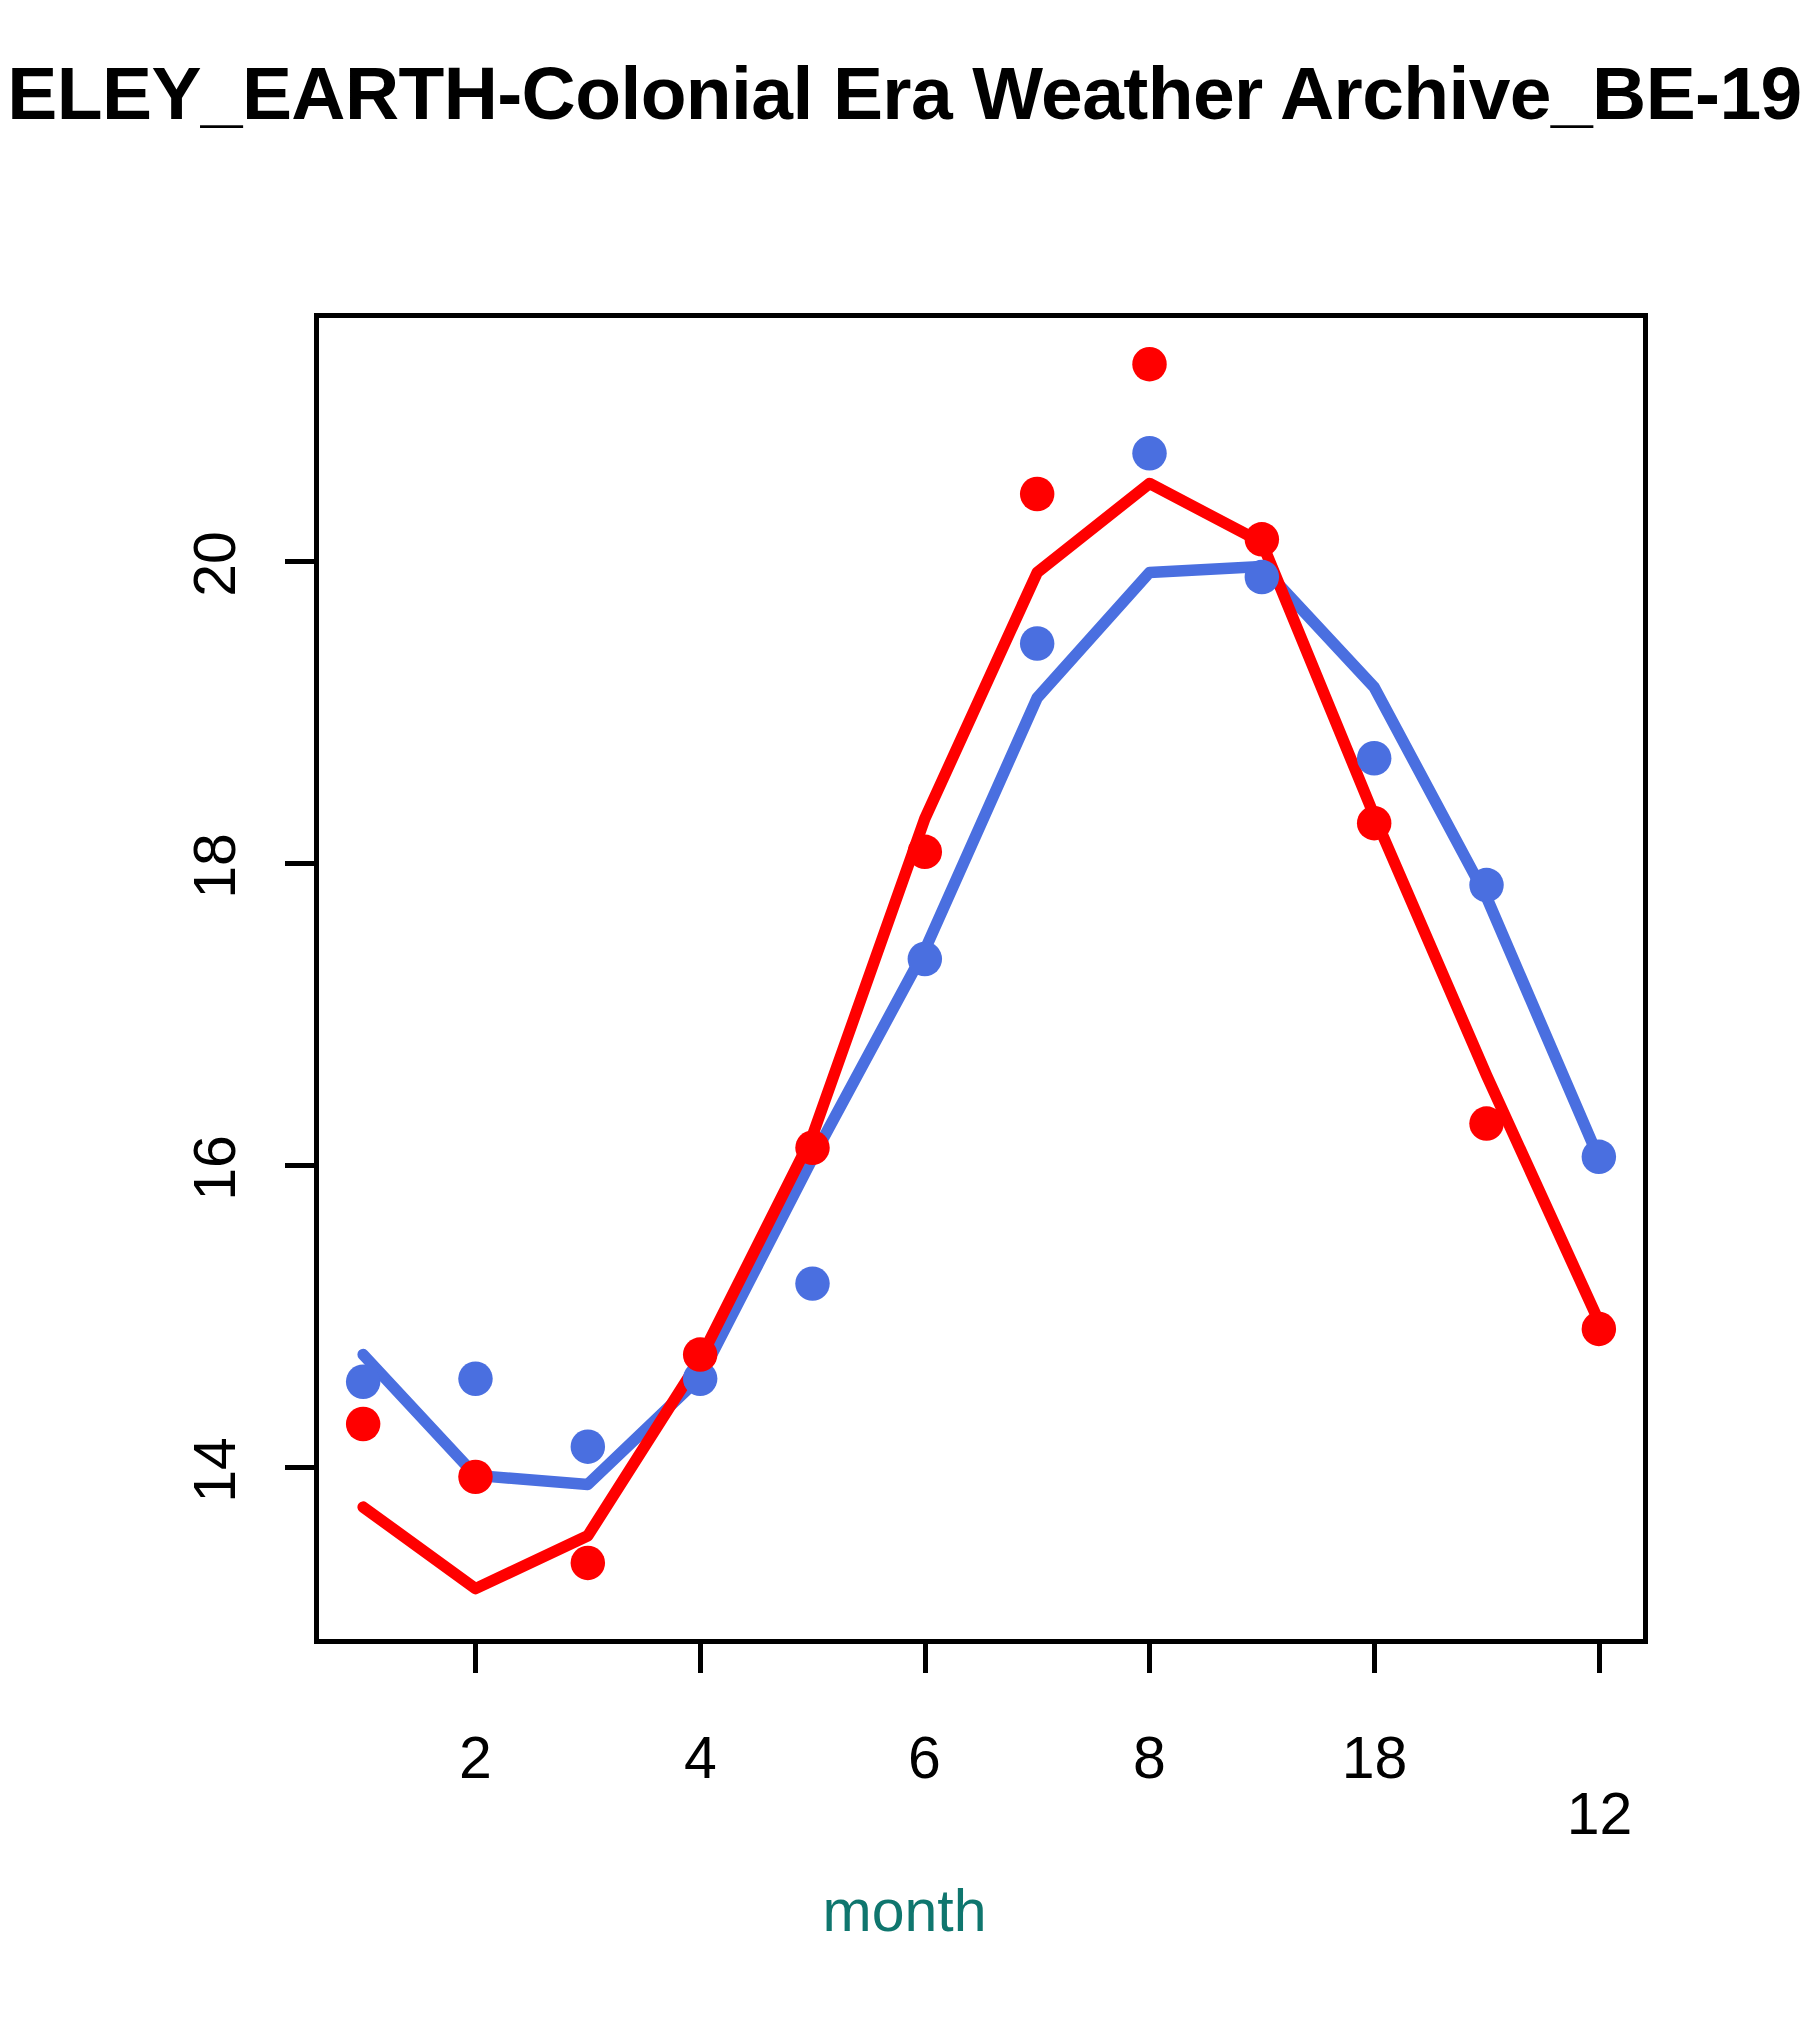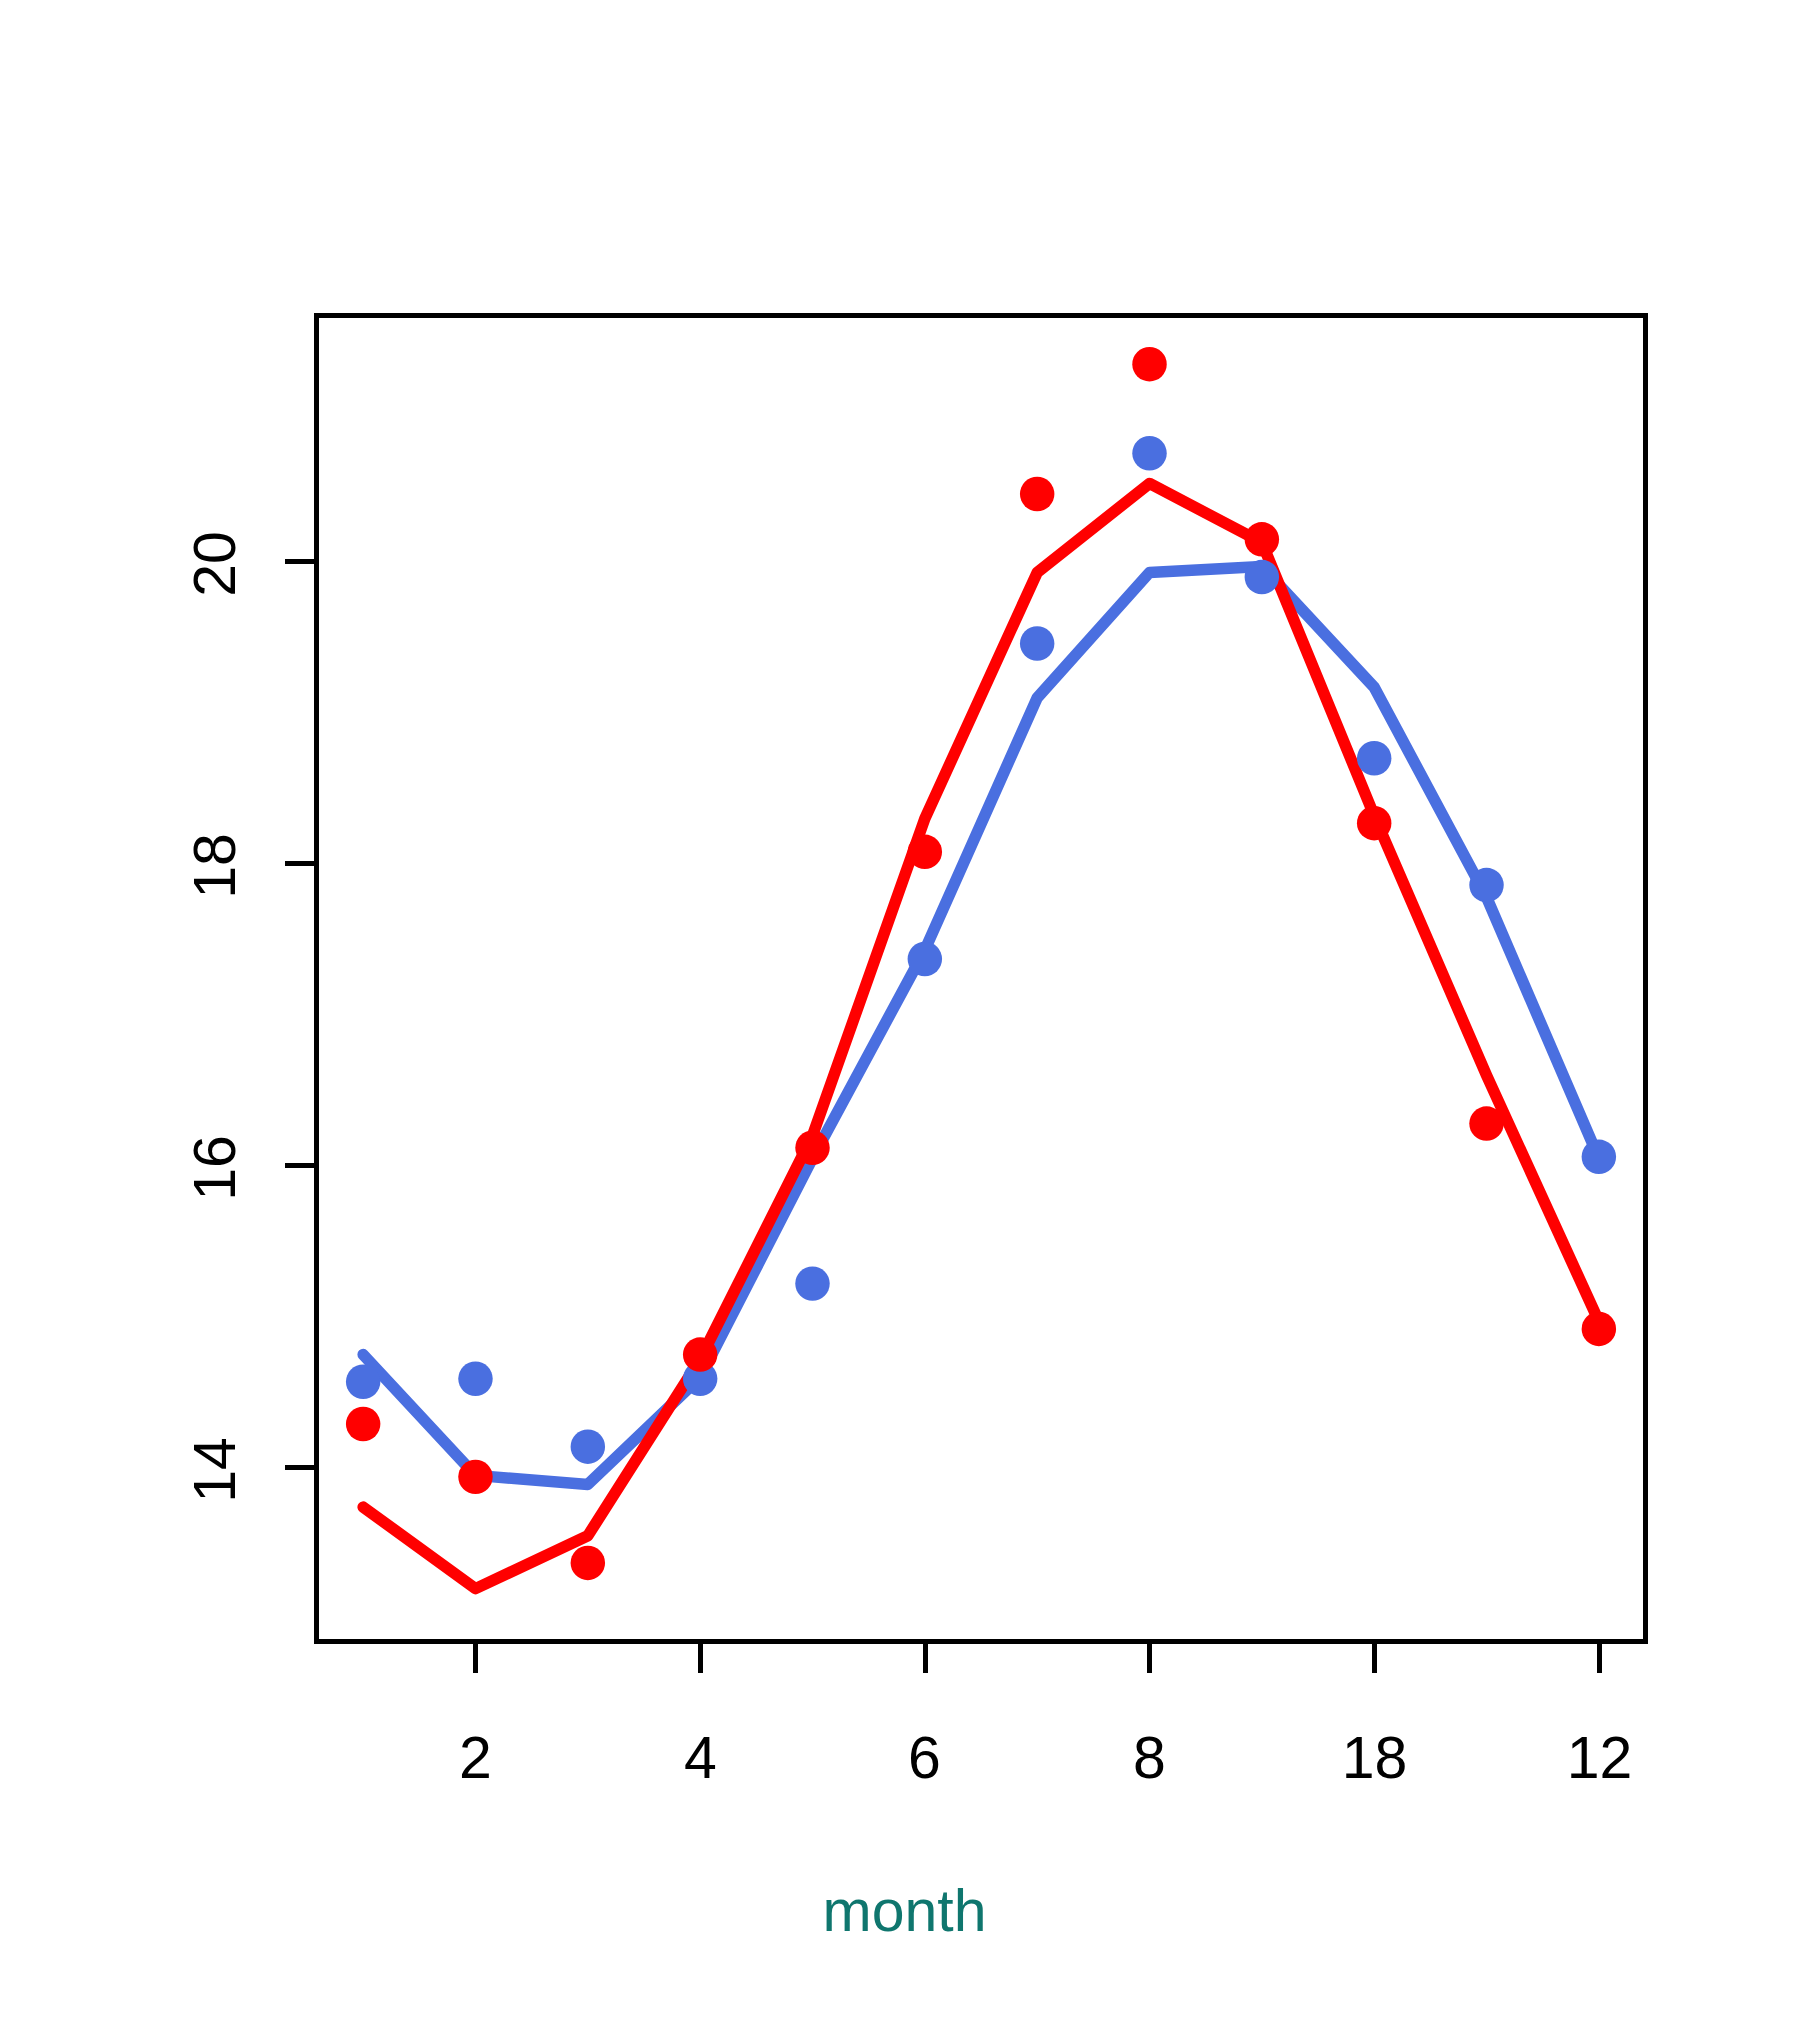--- a/index.html
+++ b/index.html
@@ -62,20 +62,21 @@
     font-size:59px;
     color:#0f766e;
     font-family:"Liberation Sans",sans-serif;
   }
 </style>
 </head>
 <body>
 
 <div id="root">
 
+  <div class="chart-title">ELEY_EARTH-Colonial Era Weather Archive_BE-19</div>
 
   <div class="plot-box"></div>
 
   <svg class="plot-svg" id="plot-svg" viewBox="0 0 2090 2085" preserveAspectRatio="none">
       <polyline points="77,1631.625 253,1820.8250000000003 429,1835.0149999999999 605,1667.1000000000004 781,1324.1749999999997 957,997.8050000000001 1133,602.8499999999997 1309,406.55500000000006 1485,397.09500000000025 1661,586.2949999999996 1837,915.0299999999997 2013,1324.1749999999997" fill="none" stroke="#4A6FE0" stroke-width="18" stroke-linejoin="round" stroke-linecap="round"></polyline>
       <polyline points="77,1870.4899999999998 253,1998.2000000000003 429,1915.4249999999997 605,1638.7199999999998 781,1288.7000000000003 957,792.0499999999997 1133,406.55500000000006 1309,267.0200000000001 1485,359.2550000000002 1661,787.3199999999999 1837,1194.0999999999997 2013,1579.5949999999998" fill="none" stroke="#FF0000" stroke-width="18" stroke-linejoin="round" stroke-linecap="round"></polyline>
       <circle cx="77" cy="1674.1949999999997" r="27" fill="#4A6FE0"></circle>
       <circle cx="253" cy="1669.4650000000001" r="27" fill="#4A6FE0"></circle>
       <circle cx="429" cy="1775.8899999999999" r="27" fill="#4A6FE0"></circle>
       <circle cx="605" cy="1669.4650000000001" r="27" fill="#4A6FE0"></circle>
@@ -122,18 +123,18 @@
   <div class="tick-x" style="left:923px;top:1644px;"></div>
   <div class="xlabel-tick" style="left:848px;top:1724px;width:153px;">6</div>
 
   <div class="tick-x" style="left:1147px;top:1644px;"></div>
   <div class="xlabel-tick" style="left:1073px;top:1724px;width:153px;">8</div>
 
   <div class="tick-x" style="left:1372px;top:1644px;"></div>
   <div class="xlabel-tick" style="left:1298px;top:1724px;width:153px;">18</div>
 
   <div class="tick-x" style="left:1597px;top:1644px;"></div>
-  <div class="xlabel-tick" style="left:1523px;top:1724px;width:153px;">12</div>
+  <div class="xlabel-tick" style="left:1523px;top:1780px;width:153px;">12</div>
 
   <div class="axis-title-x">month</div>
 
 </div>
 
 
 </body></html>

